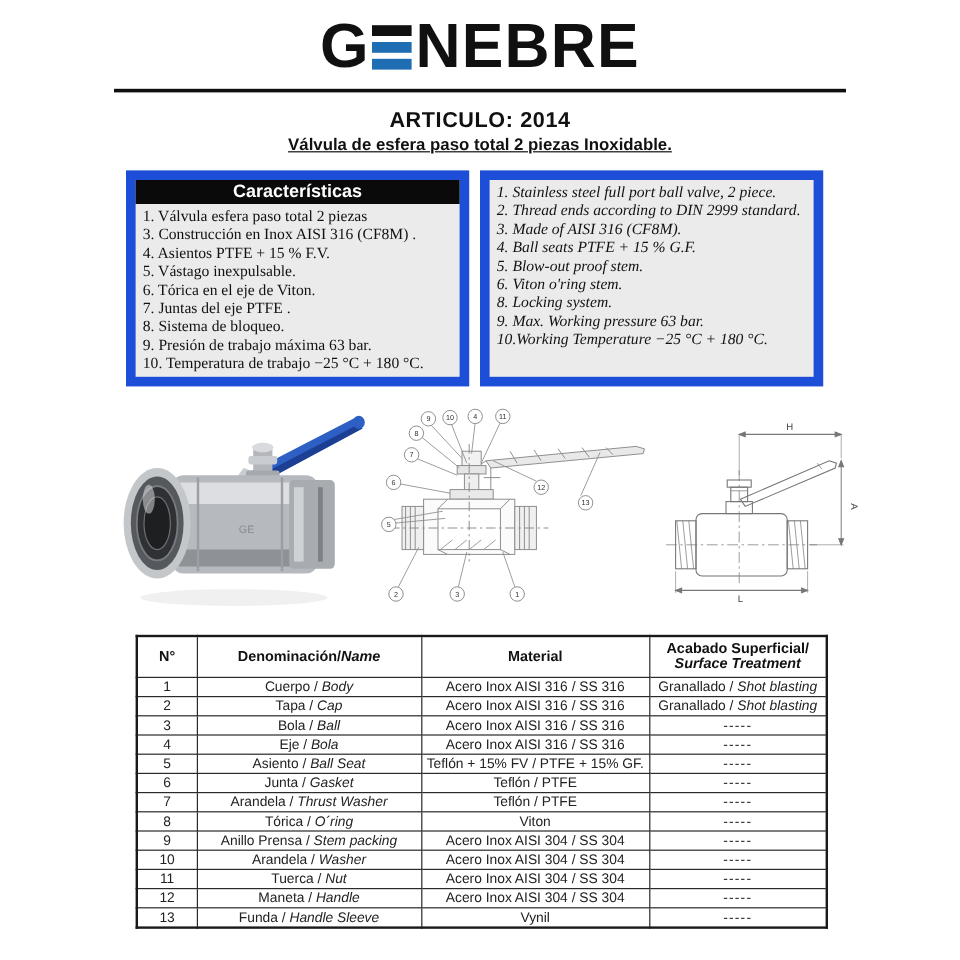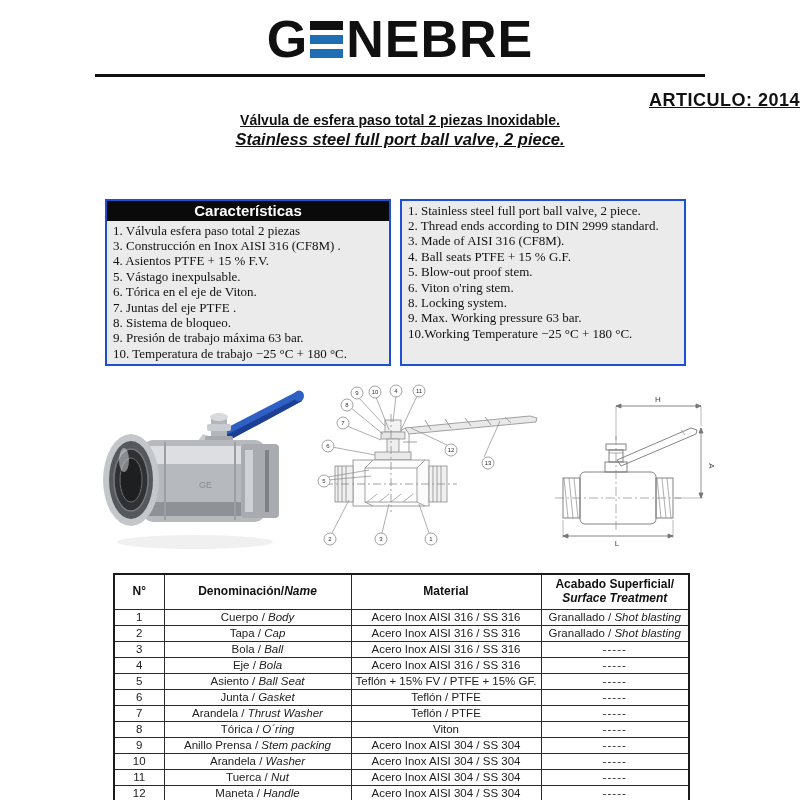--- a/index.html
+++ b/index.html
@@ -12,32 +12,32 @@
   .logo-txt { font-size:52px; font-weight:bold; letter-spacing:1px; color:#101010; line-height:1; }
   .logo-e { display:inline-flex; flex-direction:column; justify-content:space-between; width:33px; height:37px; margin:0 3px 0 2px; }
   .logo-e i { display:block; height:9px; }
   .bar-black { background:#101010; }
   .bar-blue { background:#1f6db3; }
 
   .rule { margin:6px 95px 0 95px; border-top:3px solid #101010; }
 
   
   .titleblock { text-align:center; margin-top:12px; line-height:1.25; }
-  .t1 { font-size:18px; font-weight:bold; text-decoration:underline; letter-spacing:.5px;text-align:right; }
+  .t1 { font-size:18px; font-weight:bold; letter-spacing:.5px; }
   .t2 { font-size:14px; font-weight:bold; text-decoration:underline; }
   .t3 { font-size:16.5px; font-weight:bold; font-style:italic; text-decoration:underline; }
 
   
   .boxes { display:flex; justify-content:flex-start; margin:13px 105px 0 105px; gap:9px; }
-  .fbox { width:286px; border:2px solid #1d4ed8; background:#ebebeb;margin-top:36px; }
+  .fbox { width:286px; border:8px solid #1d4ed8; background:#ebebeb; }
   .fbox-head { background:#0a0a0a; color:#fff; text-align:center; font-size:15px; font-weight:bold; padding:1px 0 2px 0; }
   .fbox-head.it { font-style:italic; }
   .fbox ul { list-style:none; padding:2px 4px 3px 6px;border-radius:16px; }
   .fbox li { font-family:"Liberation Serif", serif; font-size:13px; line-height:15.4px; white-space:nowrap; }
-  .fbox.en li { }
+  .fbox.en li { font-style:italic; }
 
   
   .figures { display:flex; margin:10px 0 0 95px; align-items:flex-start; }
   .fig { display:block; }
 
   
   table.parts { border-collapse:collapse; margin:9px 0 0 113px; width:575px; border:2px solid #1a1a1a; table-layout:fixed; }
   table.parts th, table.parts td { border:1px solid #2a2a2a; text-align:center; vertical-align:middle; }
   table.parts th { font-size:12px; font-weight:bold; line-height:1.15; padding:3px 2px; }
   table.parts td { font-size:11.5px; padding:1.5px 2px; height:16px; color:#222; }
@@ -61,21 +61,20 @@
         <i class="bar-blue"></i>
     </span>
     <span class="logo-txt">NEBRE</span>
   </div>
 
   <div class="rule"></div>
 
   <div class="titleblock">
     <div class="t1">ARTICULO:  2014</div>
     <div class="t2">Válvula de esfera paso total 2 piezas Inoxidable.</div>
-    <div class="t3">Stainless steel full port ball valve, 2 piece.</div>
   </div>
 
   <div class="boxes">
     <div class="fbox es">
       <div class="fbox-head">Características</div>
       <ul>
           <li>1. Válvula esfera paso total 2 piezas</li>
           <li>3. Construcción en Inox AISI 316 (CF8M) .</li>
           <li>4. Asientos PTFE + 15 % F.V.</li>
           <li>5. Vástago inexpulsable.</li>

